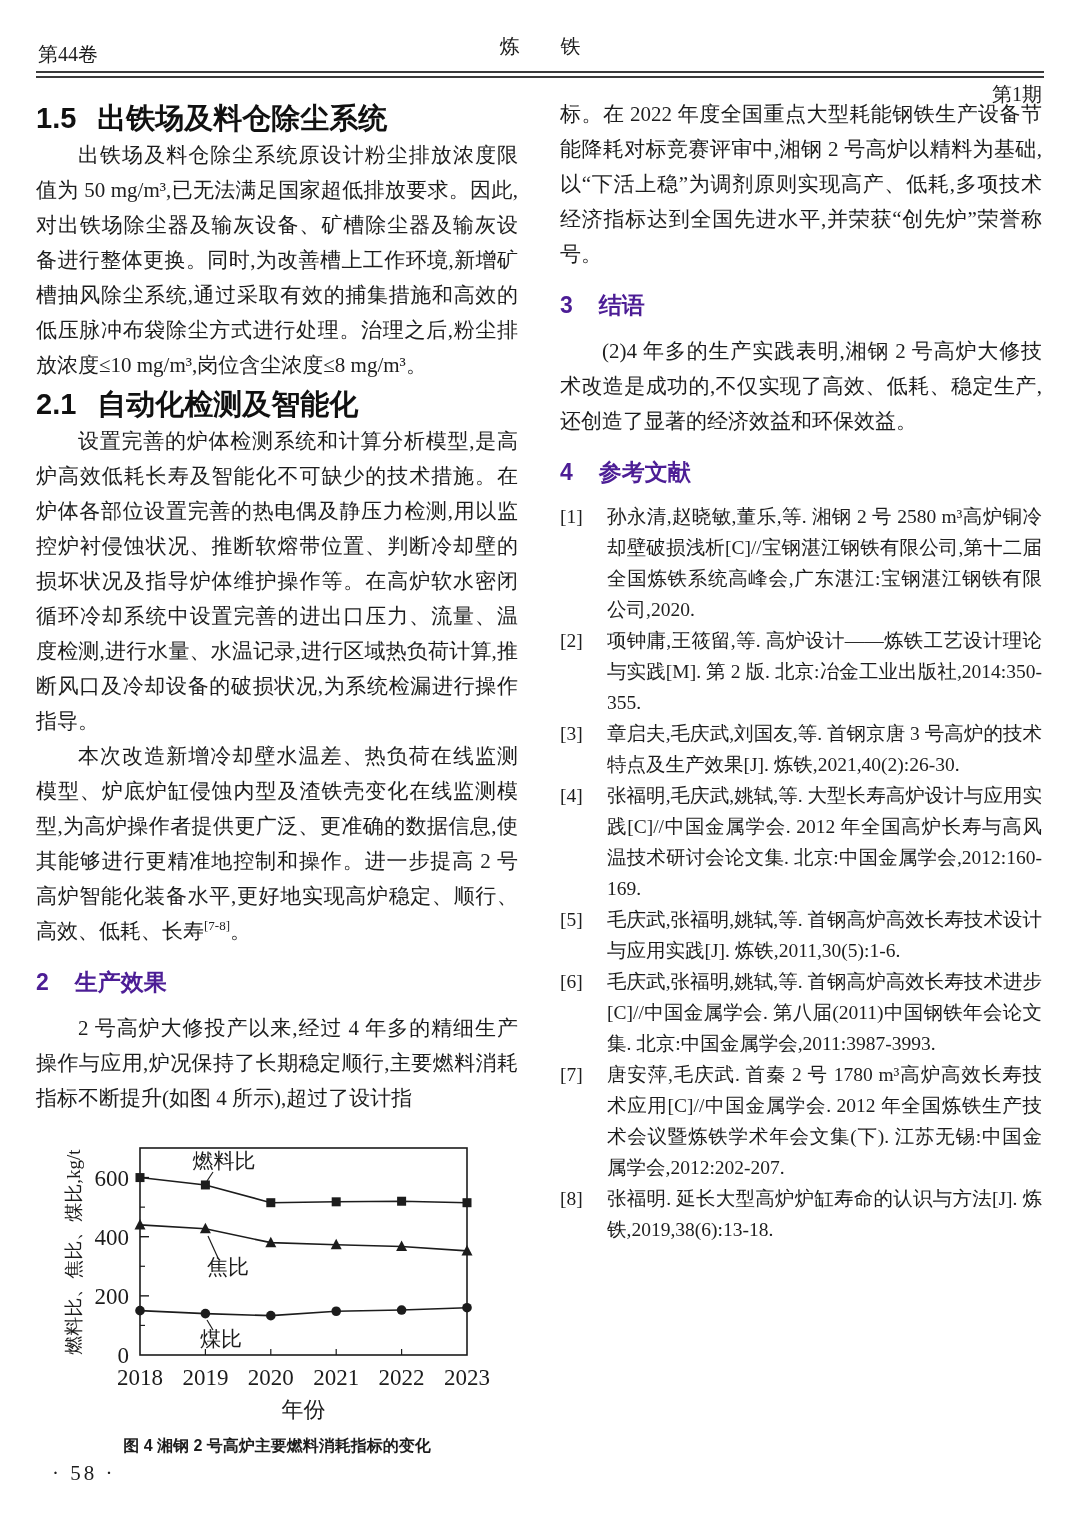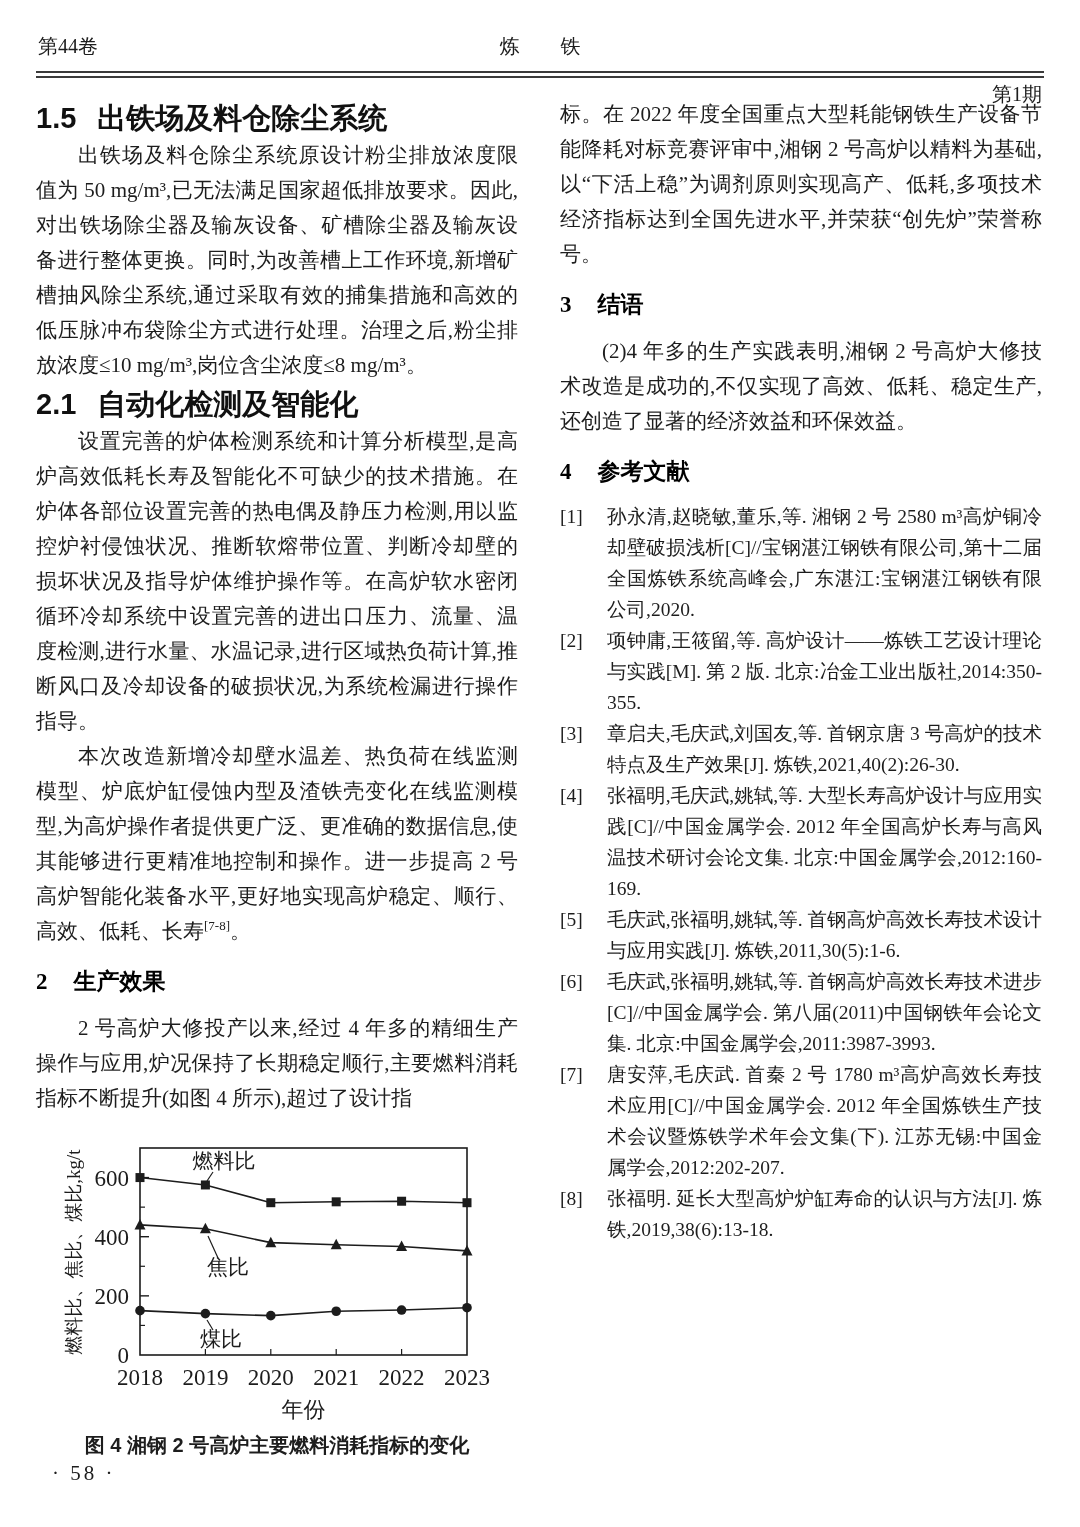--- a/index.html
+++ b/index.html
@@ -7,40 +7,40 @@
   .page {
     position: relative;
     width: 1080px;
     height: 1527px;
     background: #ffffff;
     color: #1d1d1d;
     font-family: "Liberation Serif", "DejaVu Serif", serif;
     overflow: hidden;
   }
   .page-header { position:absolute; top:33px; left:38px; right:38px; height:26px; font-size:20px; }
-  .page-header .vol { position:absolute; left:0; top:0;text-align:right; }
+  .page-header .vol { position:absolute; left:0; top:8px;text-align:right; }
   .page-header .journal { position:absolute; left:0; right:0; top:0; text-align:center; letter-spacing:18px; text-indent:18px; }
   .page-header .issue { position:absolute; right:0; top:0;margin-top:48px; }
   .double-rule { position:absolute; top:71px; left:36px; right:36px; height:7px;
     border-top:2px solid #3a3a3a; border-bottom:2px solid #3a3a3a; }
   .columns { position:absolute; top:97px; left:36px; display:flex; gap:42px; }
   .col { width:482px; font-size:21px; line-height:35px; text-align:justify; }
   .col p { margin:0; text-indent:2em; }
   .col p.noindent { text-indent:0; }
   .subhead { font-family:"Liberation Sans","DejaVu Sans",sans-serif; font-weight:bold;
     font-size:29px; line-height:30px; margin:6px 0 5px; color:#111; }
   .subhead .num { margin-right:21px; }
-  .sechead { font-family:Liberation Serif, serif; font-weight:bold;
-    font-size:23px; line-height:32px; margin:17px 0 13px; color:#000000; }
+  .sechead { font-family:Liberation Sans, sans-serif; font-weight:bold;
+    font-size:23px; line-height:32px; margin:17px 0 13px; color:#4c1d95; }
   .sechead .num { margin-right:26px; }
   sup { font-size:13px; line-height:0; vertical-align:super; }
   .figure { margin-top:6px; }
   .figure svg { display:block; }
   .figcaption { font-family:"Liberation Sans","DejaVu Sans",sans-serif; font-weight:bold;
-    font-size:20px; text-align:center; margin-top:6px; }
+    font-size:16px; text-align:center; margin-top:6px; }
   svg text { font-family:"Liberation Serif","DejaVu Serif",serif; }
   .refs { font-size:19.5px; line-height:31px; margin-top:4px; }
   .ref { display:flex; }
   .ref-num { flex:0 0 47px; }
   .ref-text { flex:1; text-align:justify; }
   .pageno { position:absolute; left:52px; top:1461px; font-size:21px; letter-spacing:3px; }
 </style>
 </head>
 <body>
 

